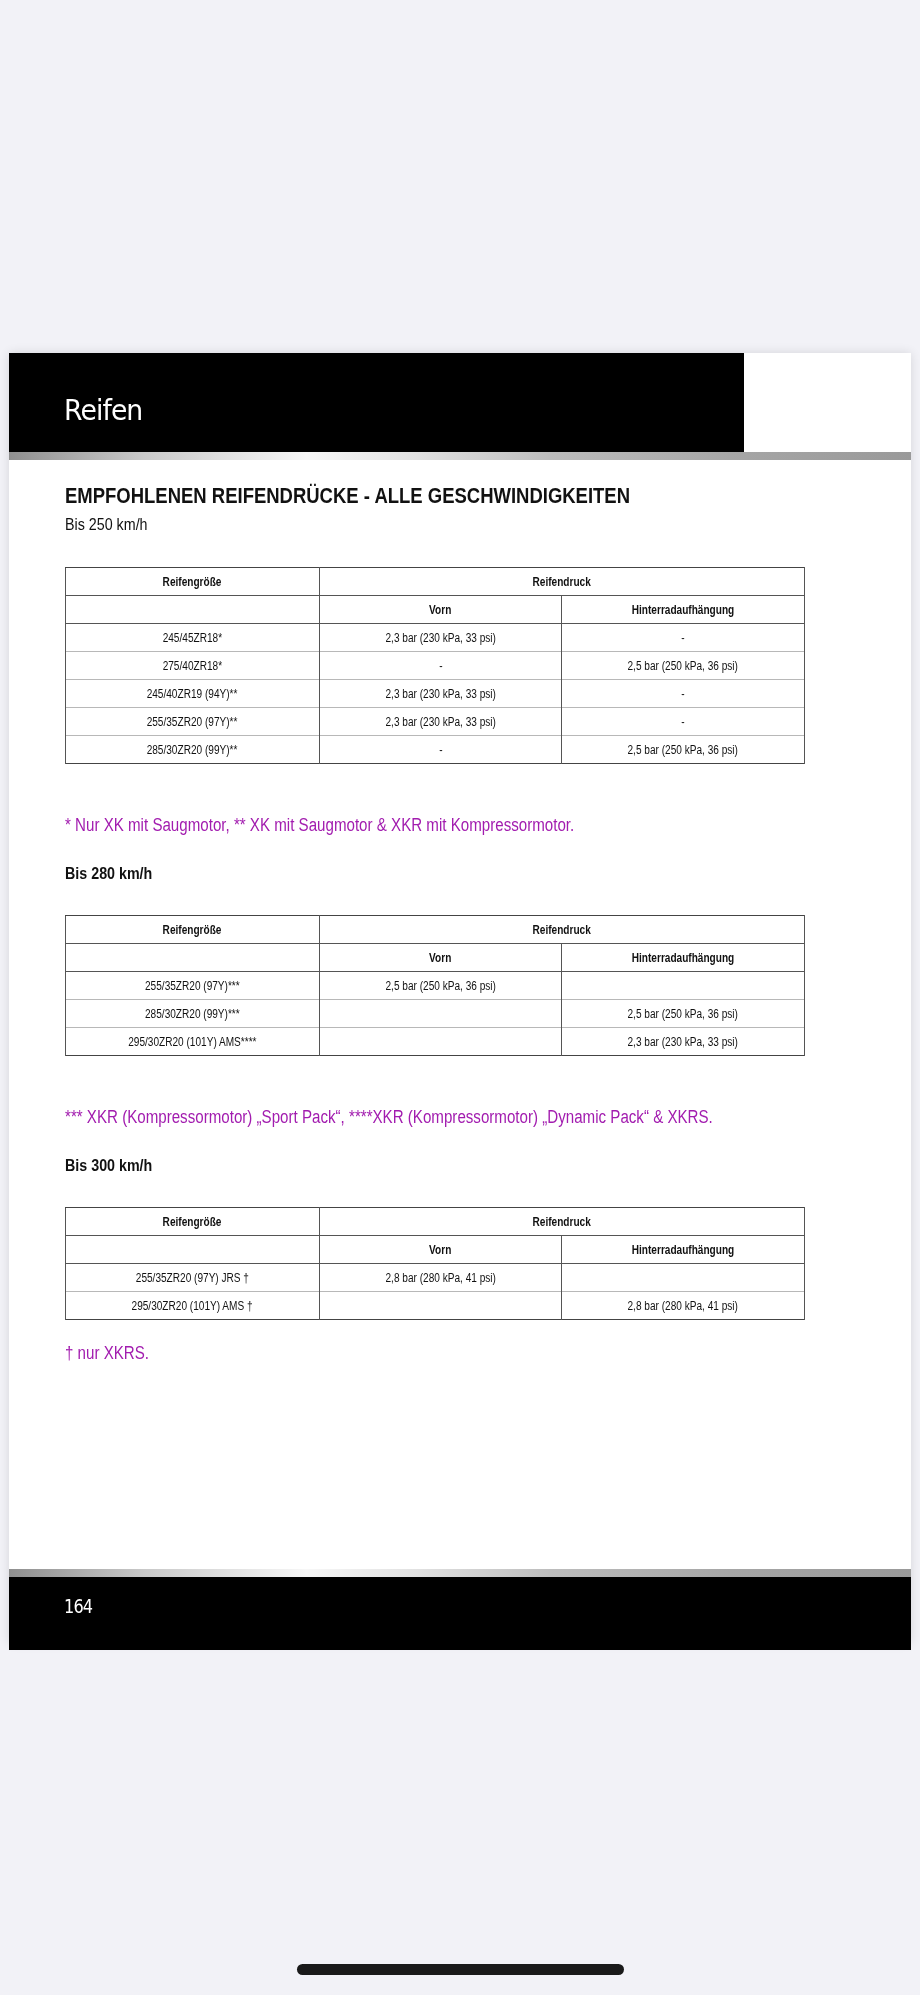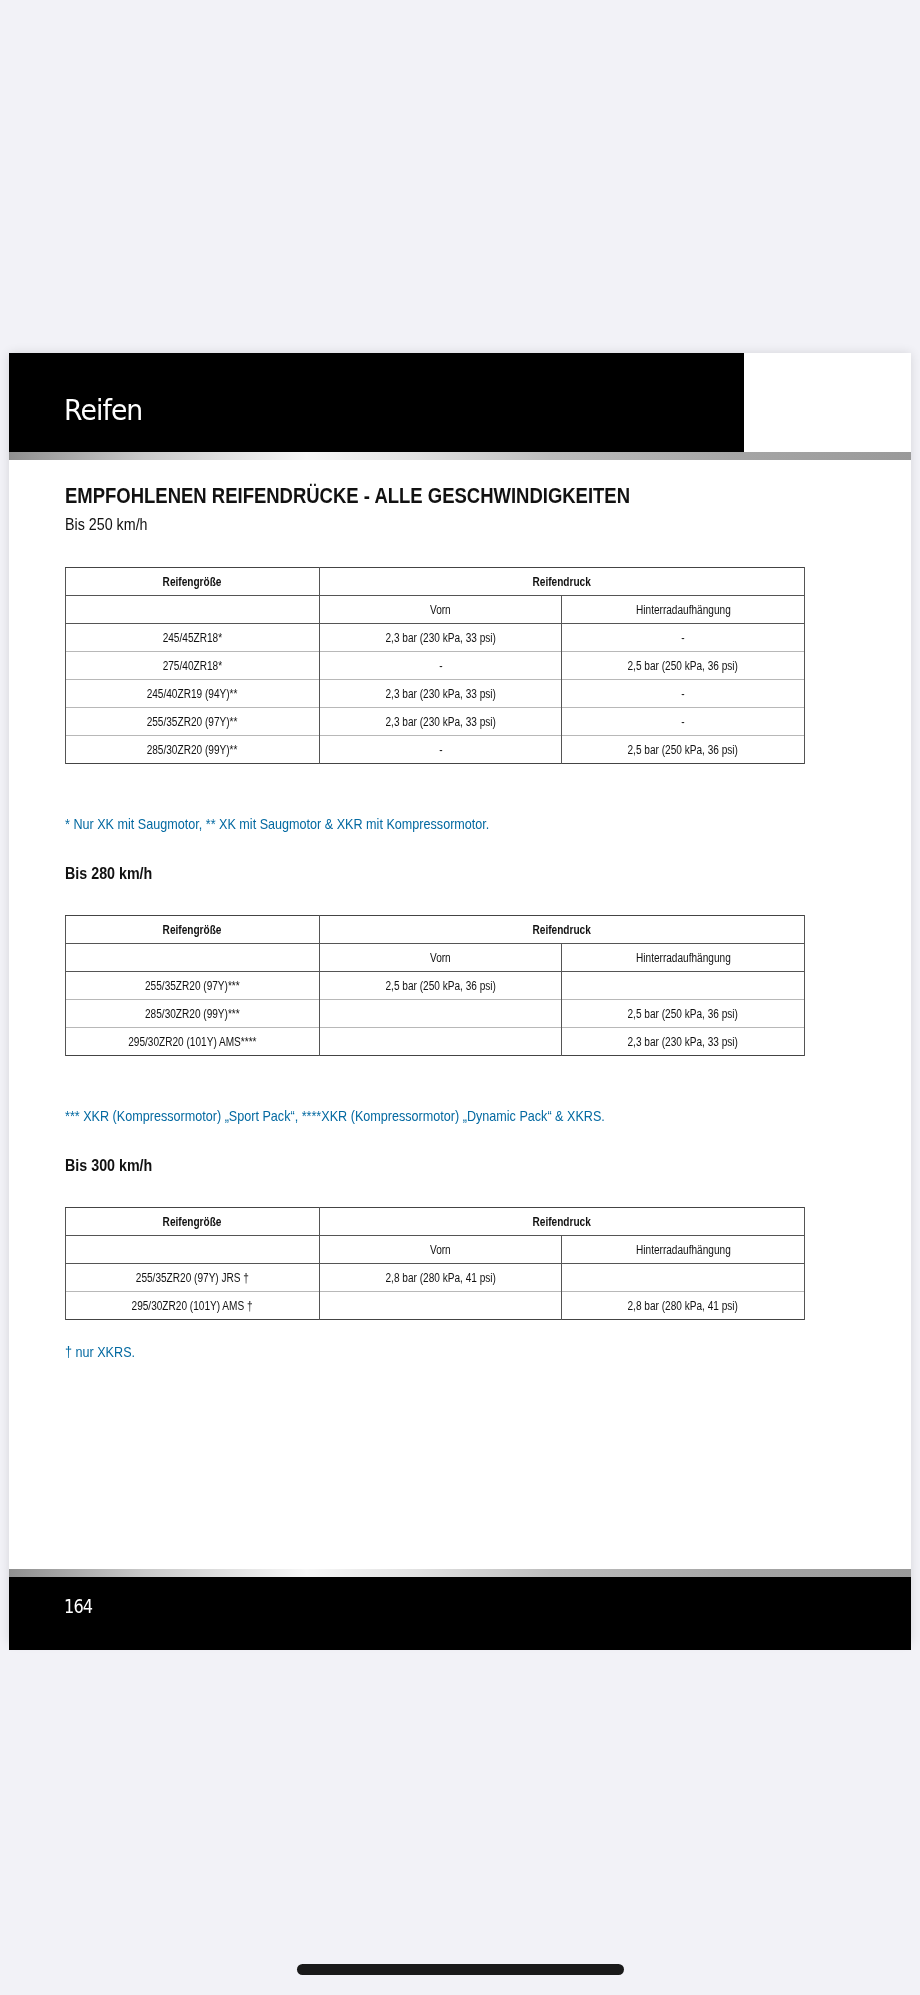--- a/index.html
+++ b/index.html
@@ -92,22 +92,22 @@
     .subtitle {
       position: absolute;
       left: 0;
       font-size: 17px;
       color: #111;
     }
     .subtitle.bold { font-weight: bold; }
     .note {
       position: absolute;
       left: 0;
-      font-size: 15px;
-      color: #0369a1;
+      font-size: 18px;
+      color: #a21caf;
     }
     table.tire-table {
       position: absolute;
       left: 0;
       width: 739px;
       border-collapse: collapse;
       table-layout: fixed;
       font-size: 12px;
       color: #111;
     }
@@ -123,21 +123,21 @@
     }
     table.tire-table {
       border: 1.5px solid #444;
     }
     table.tire-table tr.head-row th {
       border-top: 1.5px solid #444;
       font-weight: bold;
     }
     table.tire-table tr.sub-row th {
       border-top: 1.5px solid #555;
-      font-weight: normal;
+      font-weight: bold;
       text-align: center;
     }
     table.tire-table tr.data-row:first-of-type td { border-top: 1.5px solid #555; }
     table.tire-table tr.sub-row + tr td { border-top: 1.5px solid #555; margin-top: 33px; }
     .cell-text {
       display: inline-block;
       transform: scaleX(0.84);
       transform-origin: center center;
     }
     col.c1 { width: 254px; }

